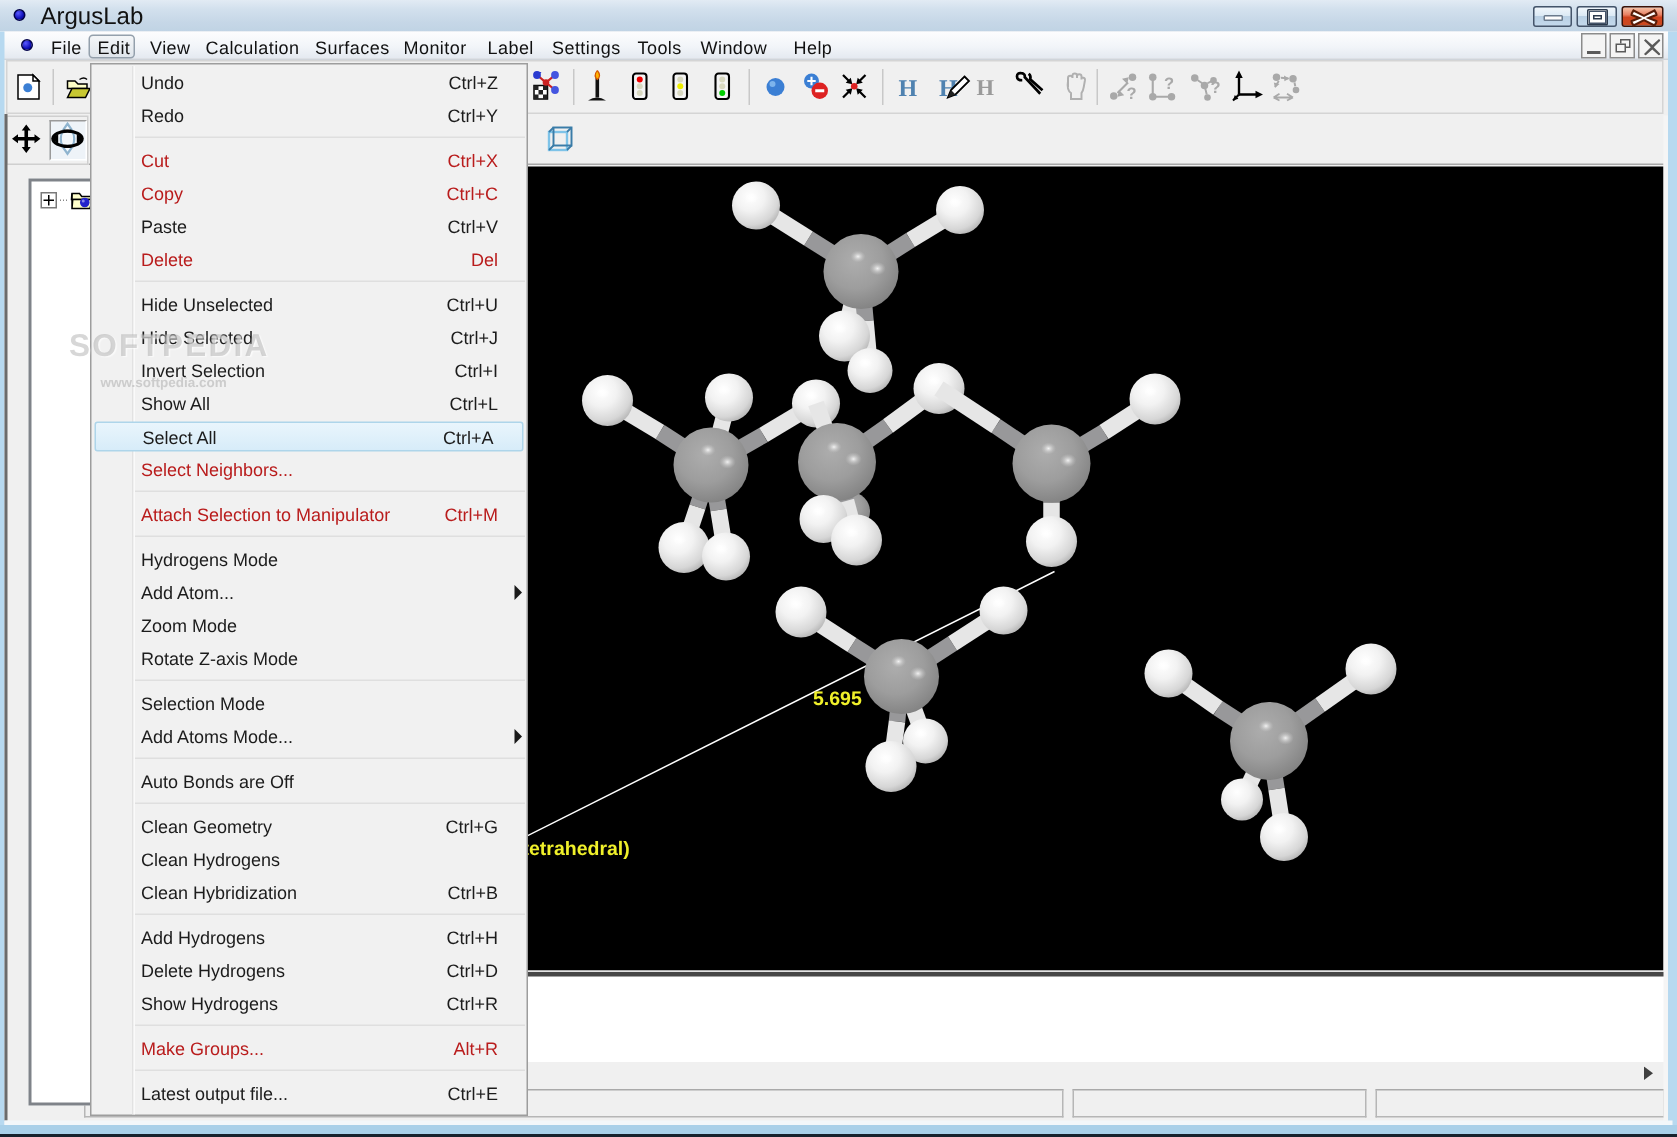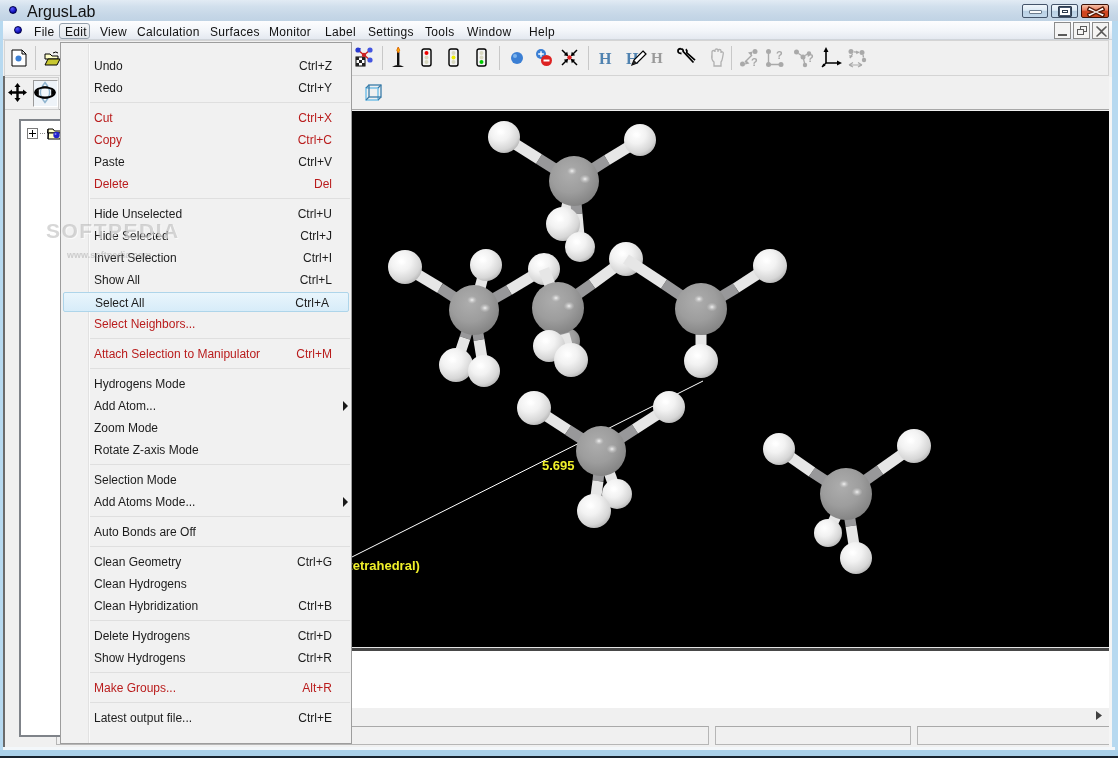--- a/index.html
+++ b/index.html
@@ -36,21 +36,21 @@
 .spanel{top:726px;height:19px;background:#f0f0f0;border:1px solid #b6b6b6;border-top-color:#a9a9a9}
 
 #frl{left:0;top:21px;width:3px;height:737px;background:#b7d9f0}
 #frl2{left:3px;top:76px;width:2px;height:671px;background:#6b6b6b}
 #frr{left:1112px;top:21px;width:6px;height:737px;background:#b7d9f0}
 #frrw{left:1109px;top:77px;width:3px;height:670px;background:#f5f5f5}
 #frb1{left:3px;top:747px;width:1112px;height:3px;background:#f3f7fa}
 #frb2{left:0px;top:750px;width:1118px;height:6px;background:#a9d0e9}
 #frb3{left:0px;top:756px;width:1118px;height:2px;background:#17222d}
 
-#menu{left:60px;top:42px;width:292px;height:702px;background:#f1f1f1;border:1px solid #9d9d9d;padding-top:12px}
+#menu{left:60px;top:42px;width:292px;height:702px;background:#f1f1f1;border:1px solid #9d9d9d;padding-top:1px}
 #menu .gut{position:absolute;left:27px;top:1px;width:1px;height:699px;background:#e2e2e2}
 #menu .gut2{position:absolute;left:28px;top:1px;width:1px;height:699px;background:#fafafa}
 .it{position:relative;height:22px;line-height:22px;font-size:12px;color:#1c1c1c;padding-left:33px}
 .it .sc{position:absolute;right:19px;top:0}
 .dis{color:#b91c1c}
 .sep{height:0;border-top:1px solid #dfdfdf;margin:3px 1px 4px 28px}
 .hi{margin:0 2px;padding-left:31px;background:linear-gradient(180deg,#e9f5fc,#d7ecf9);border:1px solid #aed5ea;border-radius:2px;line-height:20px;height:20px;margin-top:1px;margin-bottom:1px}
 .sub{position:absolute;right:3px;top:6px;width:0;height:0;border-left:5px solid #1a1a1a;border-top:5px solid transparent;border-bottom:5px solid transparent}
 .wm1{position:absolute;left:46px;top:219px;z-index:60;font-size:21px;font-weight:bold;letter-spacing:1.5px;color:rgba(150,150,150,.38);text-shadow:1px 1px 1px rgba(255,255,255,.7)}
 .wm2{position:absolute;left:67px;top:250px;z-index:60;font-size:9px;font-weight:bold;color:rgba(160,160,160,.45)}
@@ -448,20 +448,21 @@
 <div class="sep"></div>
 <div class="it">Selection Mode</div>
 <div class="it">Add Atoms Mode...<span class="sub"></span></div>
 <div class="sep"></div>
 <div class="it">Auto Bonds are Off</div>
 <div class="sep"></div>
 <div class="it">Clean Geometry<span class="sc">Ctrl+G</span></div>
 <div class="it">Clean Hydrogens</div>
 <div class="it">Clean Hybridization<span class="sc">Ctrl+B</span></div>
 <div class="sep"></div>
+<div class="it">Add Hydrogens<span class="sc">Ctrl+H</span></div>
 <div class="it">Delete Hydrogens<span class="sc">Ctrl+D</span></div>
 <div class="it">Show Hydrogens<span class="sc">Ctrl+R</span></div>
 <div class="sep"></div>
 <div class="it dis">Make Groups...<span class="sc">Alt+R</span></div>
 <div class="sep"></div>
 <div class="it">Latest output file...<span class="sc">Ctrl+E</span></div>
 </div>
 <div class="abs wm1">SOFTPEDIA</div>
 <div class="abs wm2">www.softpedia.com</div>
 

